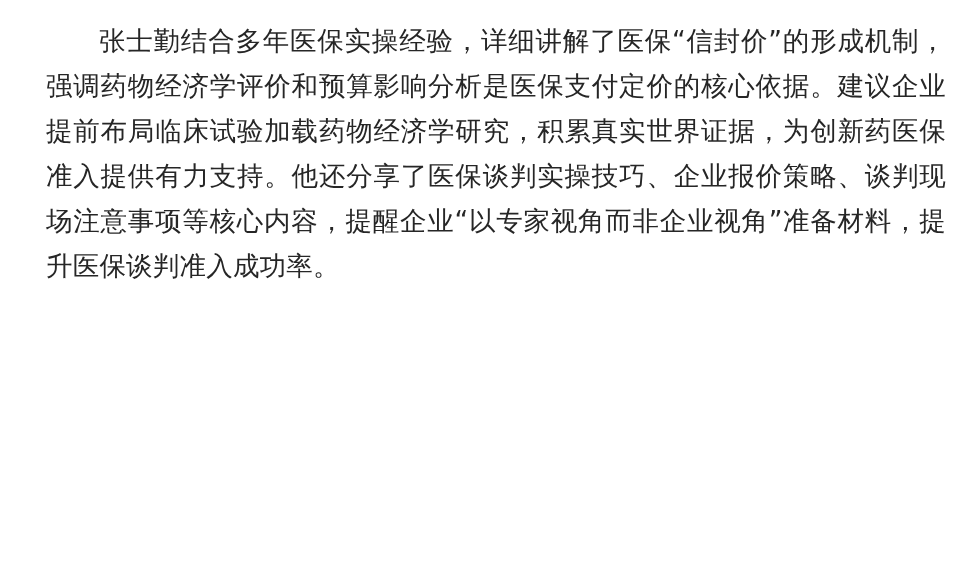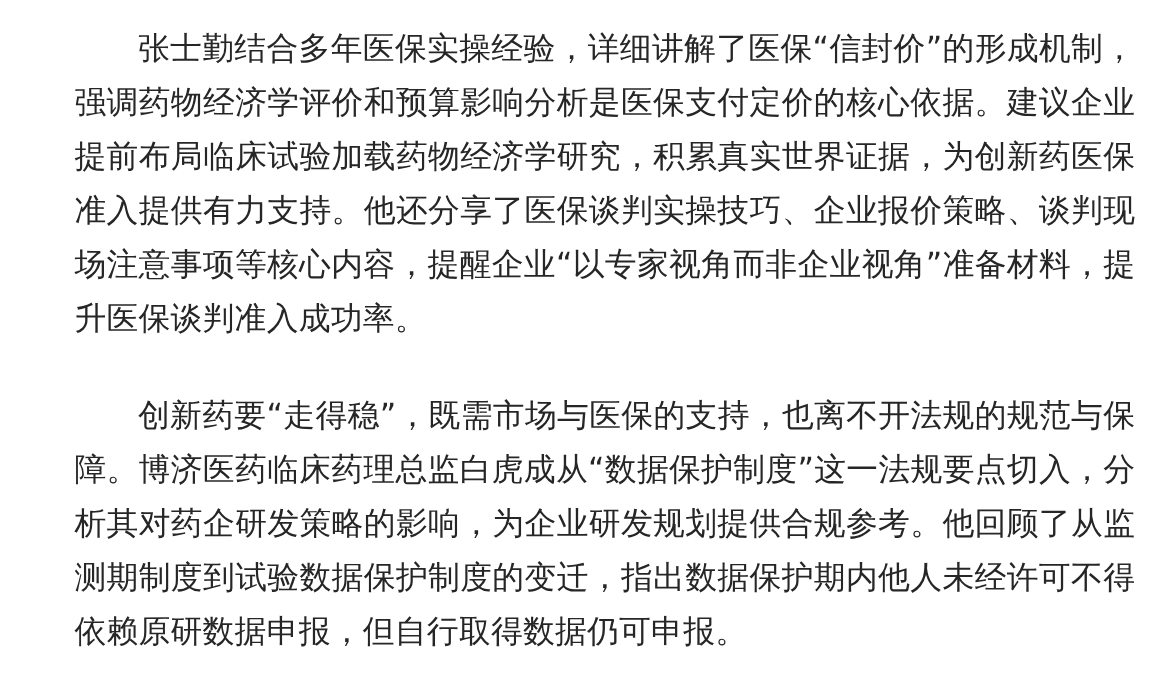--- a/index.html
+++ b/index.html
@@ -10,21 +10,21 @@
     width: 980px;
     height: 580px;
     background: #ffffff;
     font-family: "Liberation Sans", sans-serif;
     overflow: hidden;
   }
   .page {
     width: 980px;
     height: 580px;
     box-sizing: border-box;
-    padding: 18px 34px 0 62px;
+    padding: 18px 34px 0 46px;
     background: #ffffff;
   }
   .para {
     color: #262626;
     font-size: 26.5px;
     line-height: 45px;
     text-align: justify;
     text-justify: inter-ideograph;
     text-indent: 2em;
     margin: 0;
@@ -34,14 +34,13 @@
   }
   .para + .para {
     margin-top: 36px;
   }
 </style>
 </head>
 <body>
 
 <div class="page">
   <p class="para">张士勤结合多年医保实操经验，详细讲解了医保“信封价”的形成机制，强调药物经济学评价和预算影响分析是医保支付定价的核心依据。建议企业提前布局临床试验加载药物经济学研究，积累真实世界证据，为创新药医保准入提供有力支持。他还分享了医保谈判实操技巧、企业报价策略、谈判现场注意事项等核心内容，提醒企业“以专家视角而非企业视角”准备材料，提升医保谈判准入成功率。</p>
-  <p class="para">创新药要“走得稳”，既需市场与医保的支持，也离不开法规的规范与保障。博济医药临床药理总监白虎成从“数据保护制度”这一法规要点切入，分析其对药企研发策略的影响，为企业研发规划提供合规参考。他回顾了从监测期制度到试验数据保护制度的变迁，指出数据保护期内他人未经许可不得依赖原研数据申报，但自行取得数据仍可申报。</p>
 </div>
 
 </body></html>

